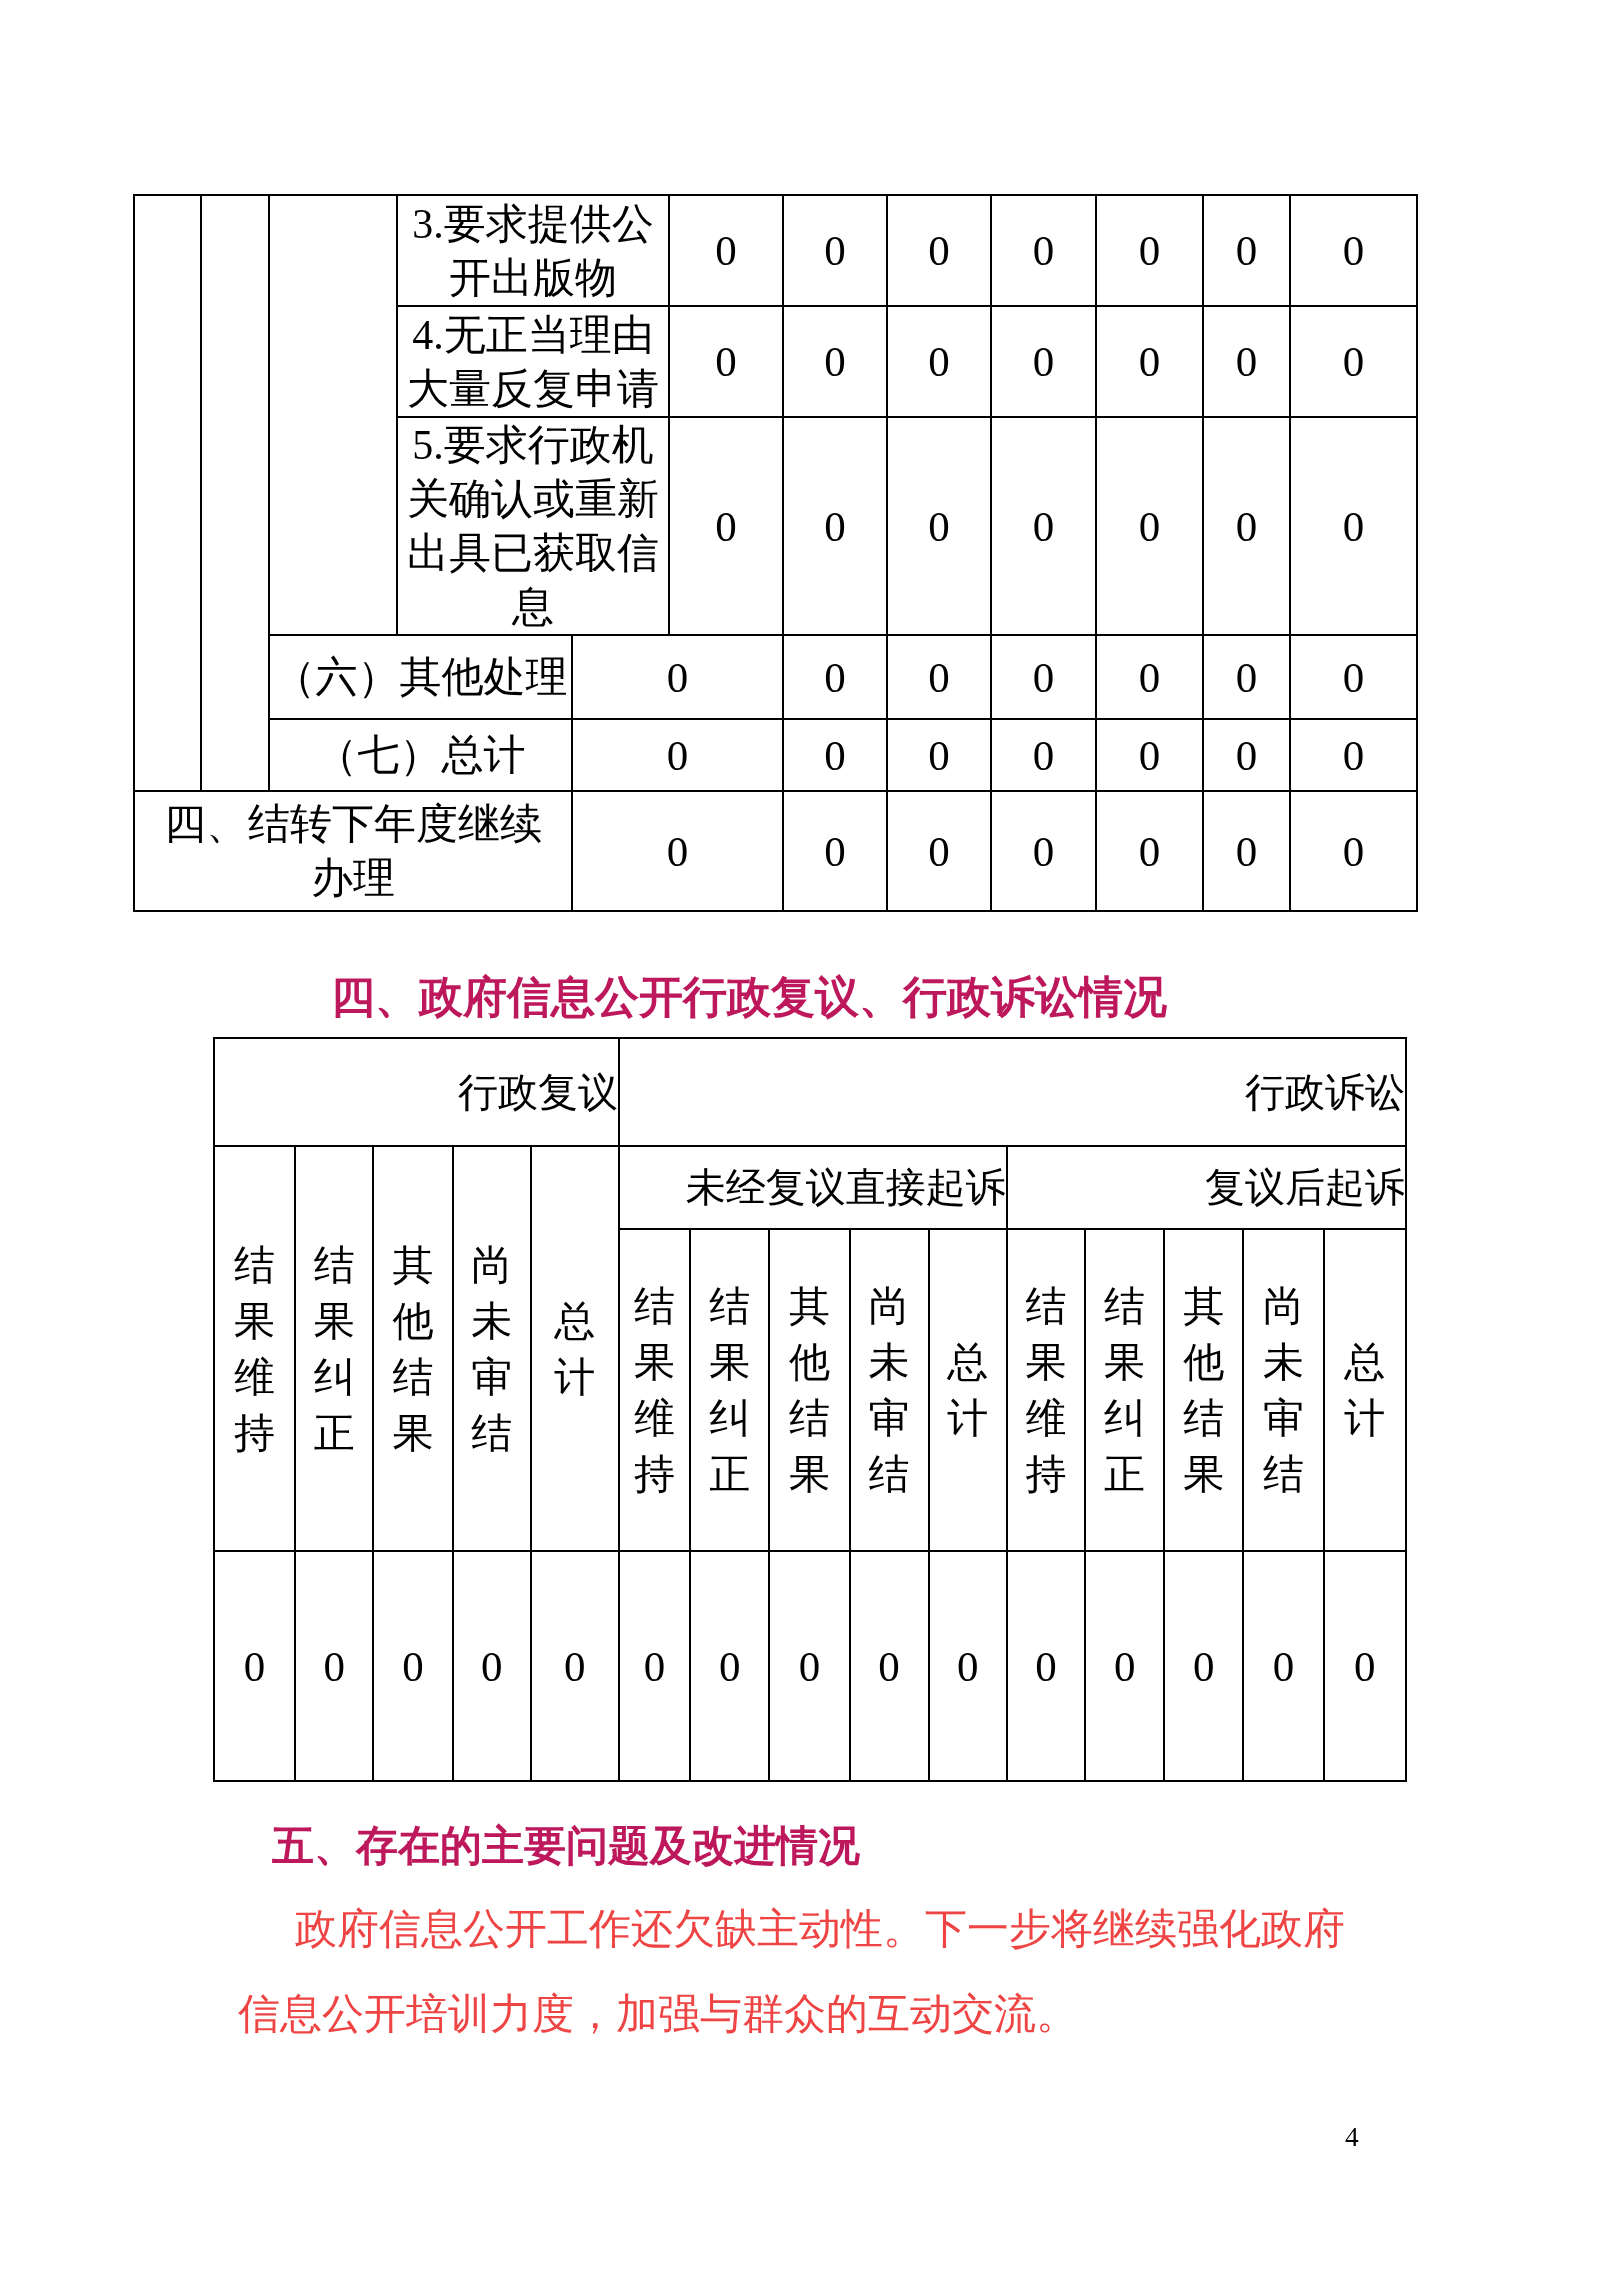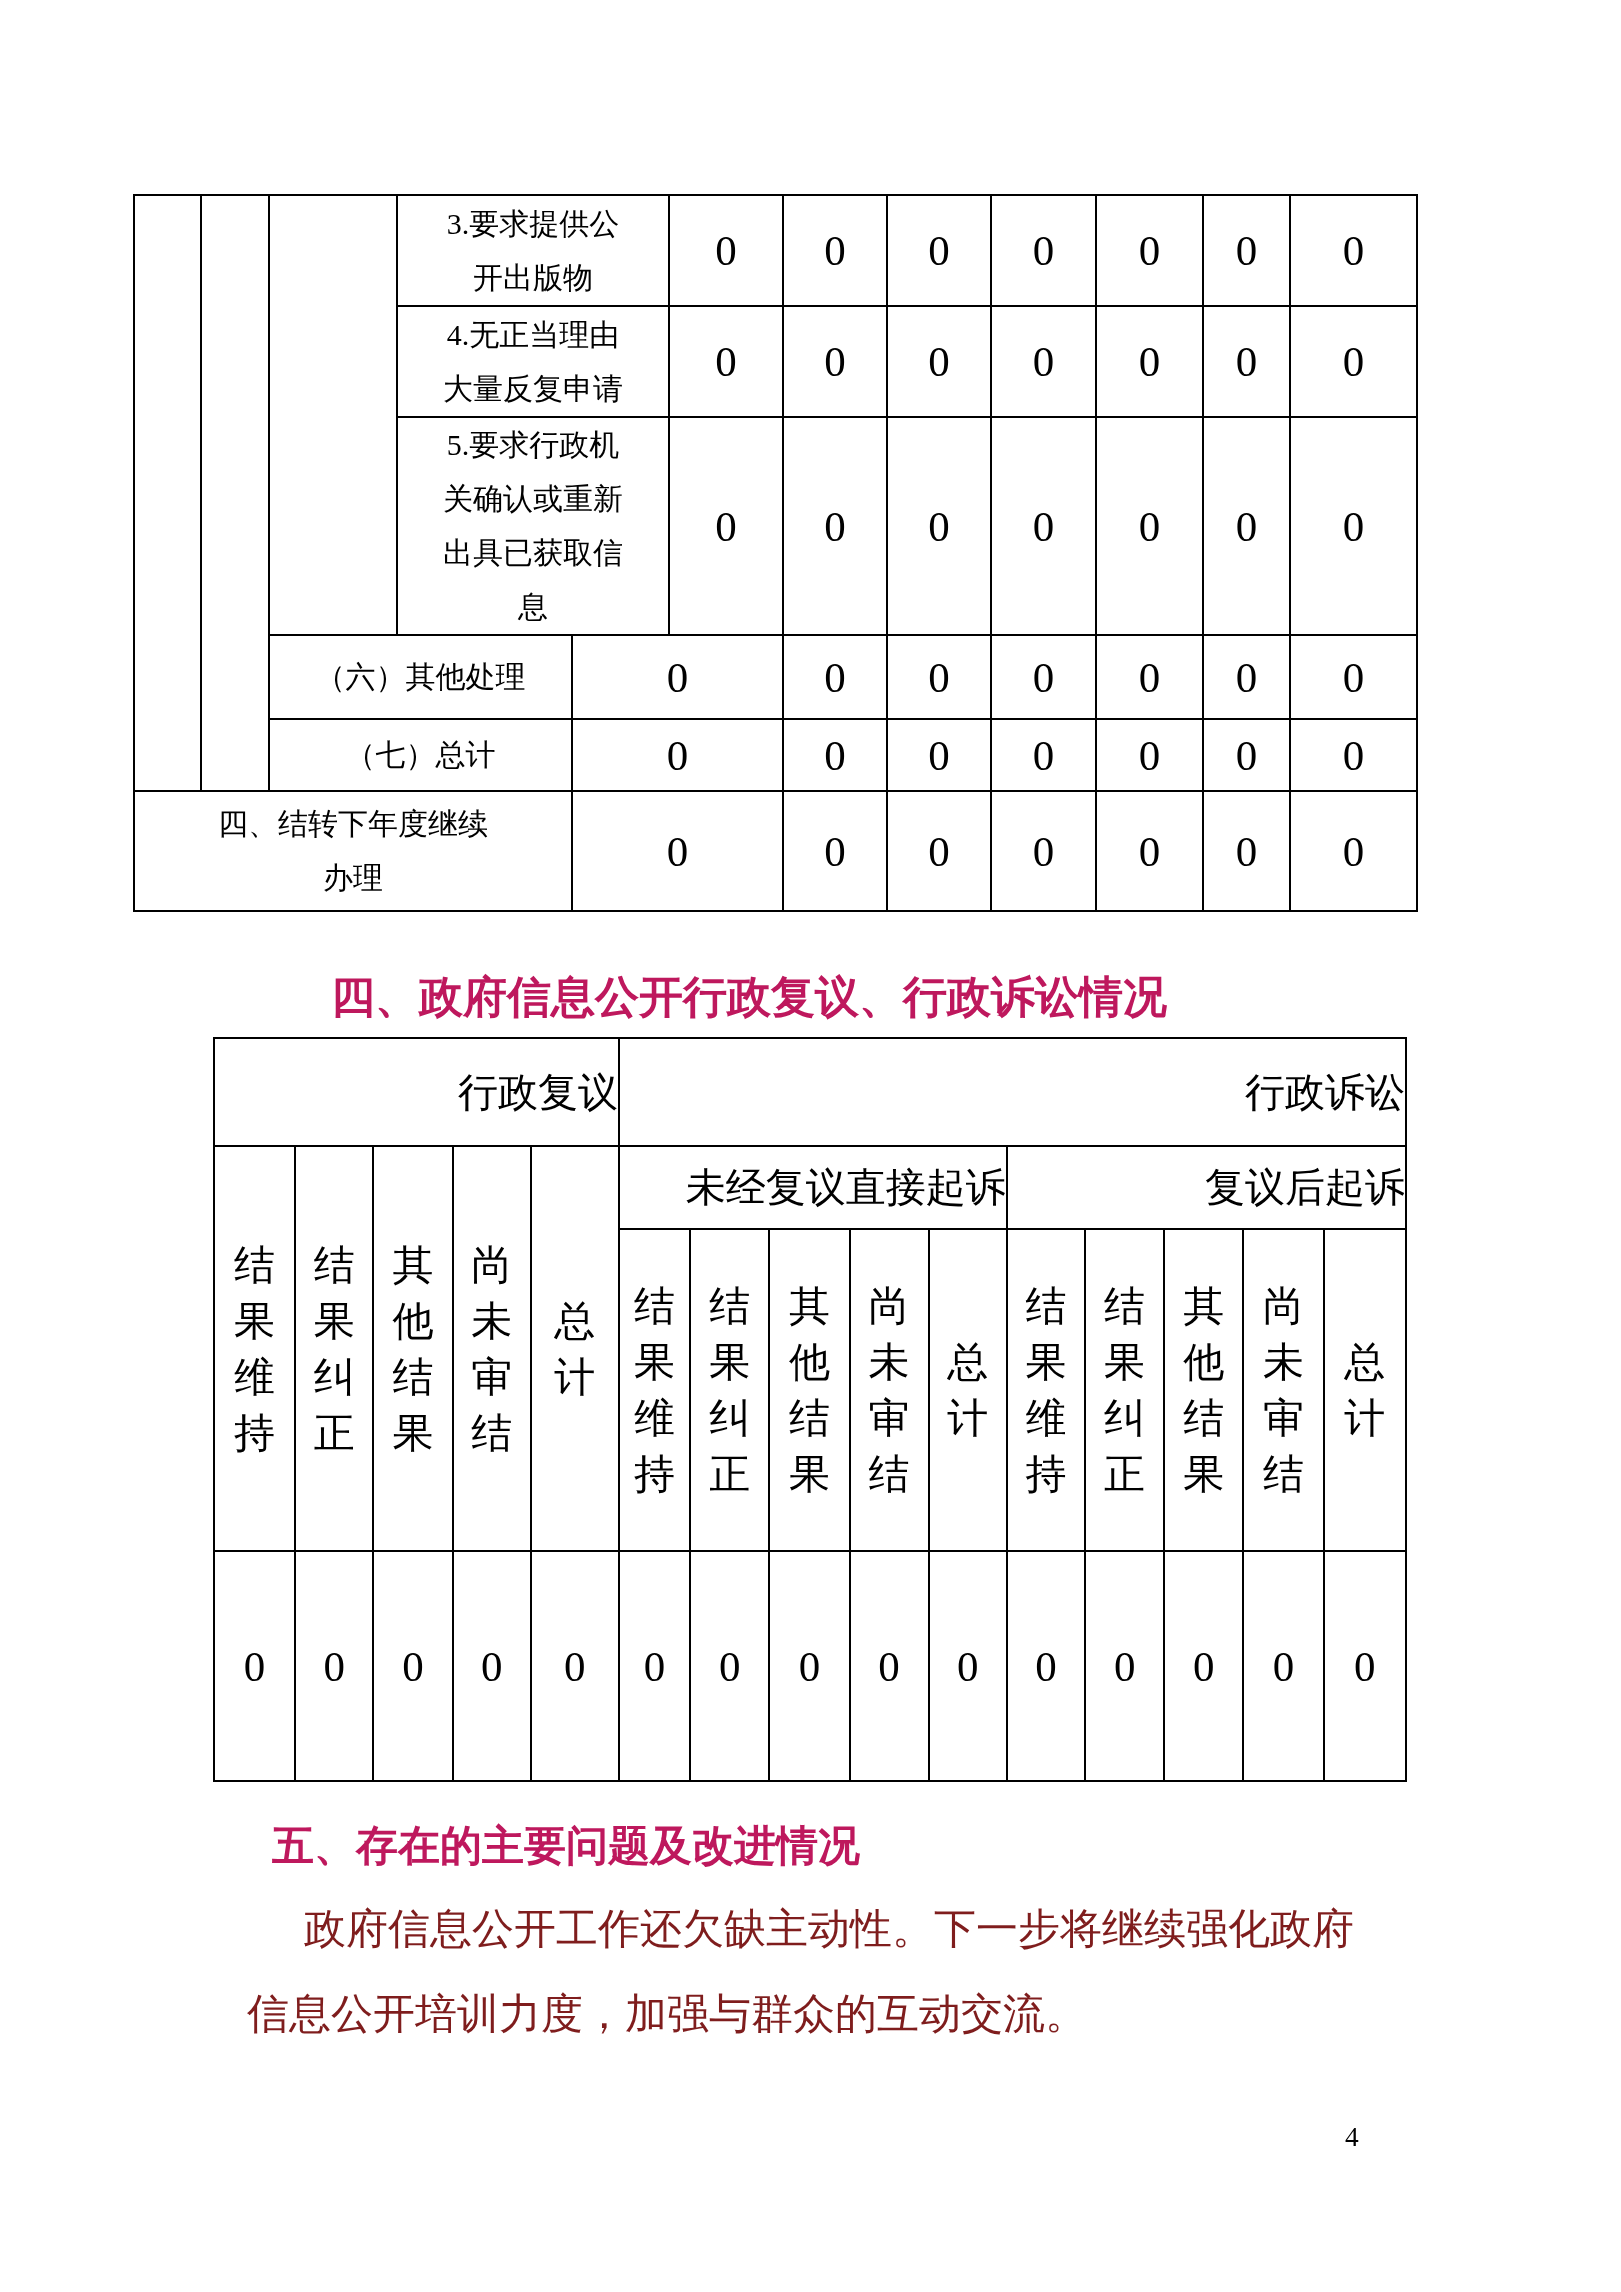--- a/index.html
+++ b/index.html
@@ -9,39 +9,39 @@
     font-family:"Liberation Serif","DejaVu Serif",serif;
     overflow:hidden;
   }
   table { border-collapse:collapse; table-layout:fixed; position:absolute; }
   td {
     border:2px solid #000; text-align:center; vertical-align:middle;
     padding:0; overflow:hidden; color:#000;
   }
   
   .t1 { left:133px; top:194px; width:1283px; }
-  .t1 td.lbl { font-size:30px; }
+  .t1 td.lbl { font-size:42px; }
   .t1 td.pre { white-space:pre-line; line-height:54px; }
   .t1 td.val { font-size:43px; }
   
   .t2 { left:213px; top:1037px; width:1194px; }
   .t2 td.grp { font-size:40px;text-align:right; }
   .t2 td.vt  { font-size:41px; line-height:56px; }
   .t2 td.vt .stack { width:1.08em; margin:0 auto; word-break:break-all; }
   .t2 td.val { font-size:43px; }
   
   .h-sec {
     position:absolute; font-family:"Liberation Sans","DejaVu Sans",sans-serif;
     font-weight:bold; white-space:nowrap; color:#be185d;
   }
   .h4 { left:331px; top:968px;  font-size:44px; }
   .h5 { left:272px; top:1818px; font-size:42px; }
   .para {
-    position:absolute; left:247px; top:1887px; width:1186px;
-    font-size:42px; line-height:85px; color:#7f1d1d;
+    position:absolute; left:238px; top:1887px; width:1186px;
+    font-size:42px; line-height:85px; color:#ef4444;
   }
   .para .ln { white-space:nowrap; }
   .para .ln.first { text-indent:57px; }
   .pageno {
     position:absolute; left:1345px; top:2122px;
     font-size:27.4px; color:#000;
   }
 </style>
 </head>
 <body>

